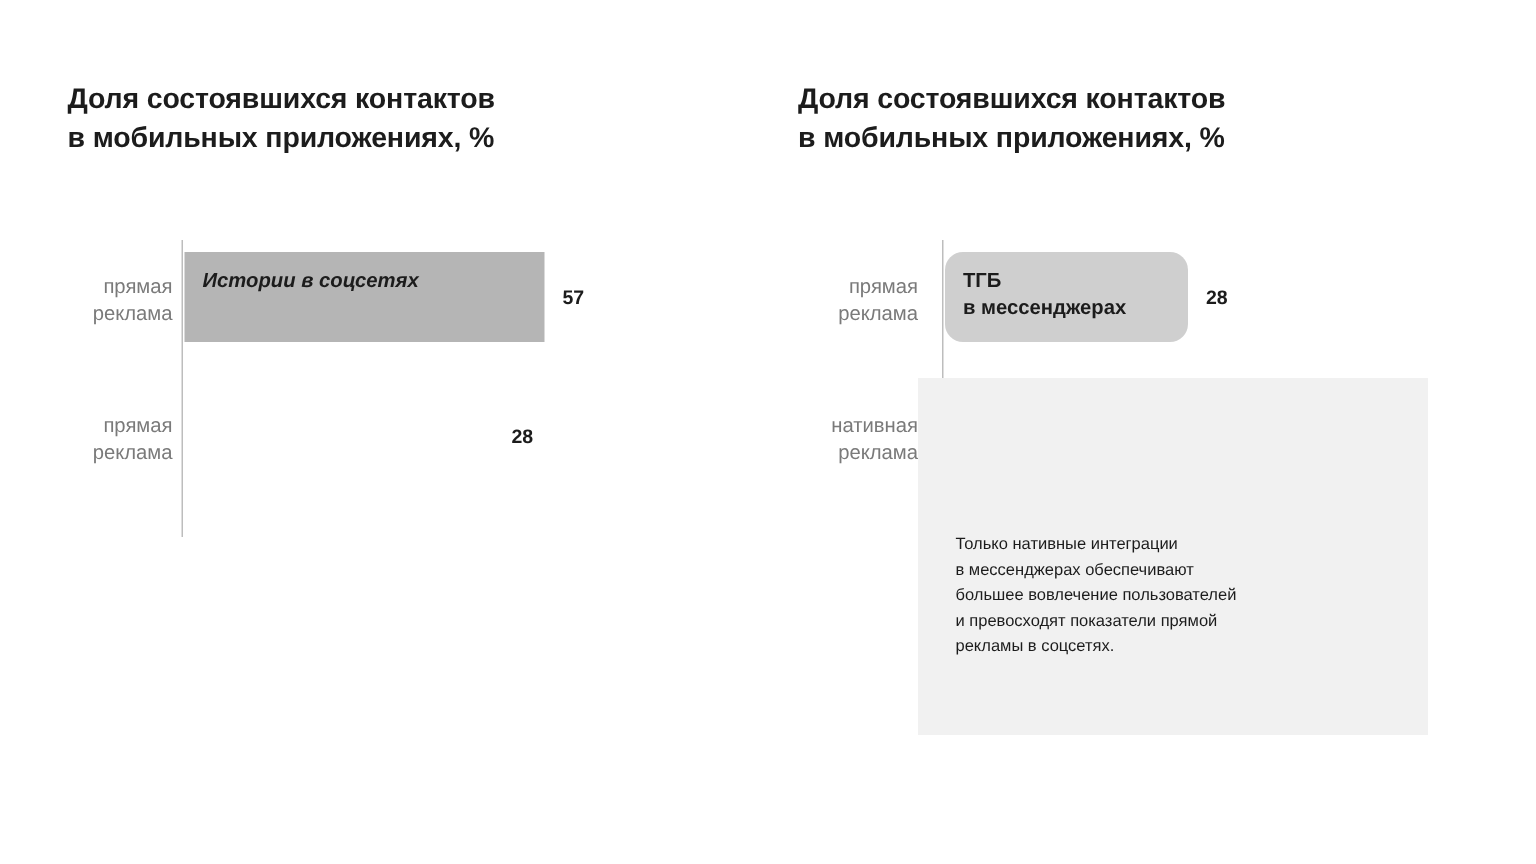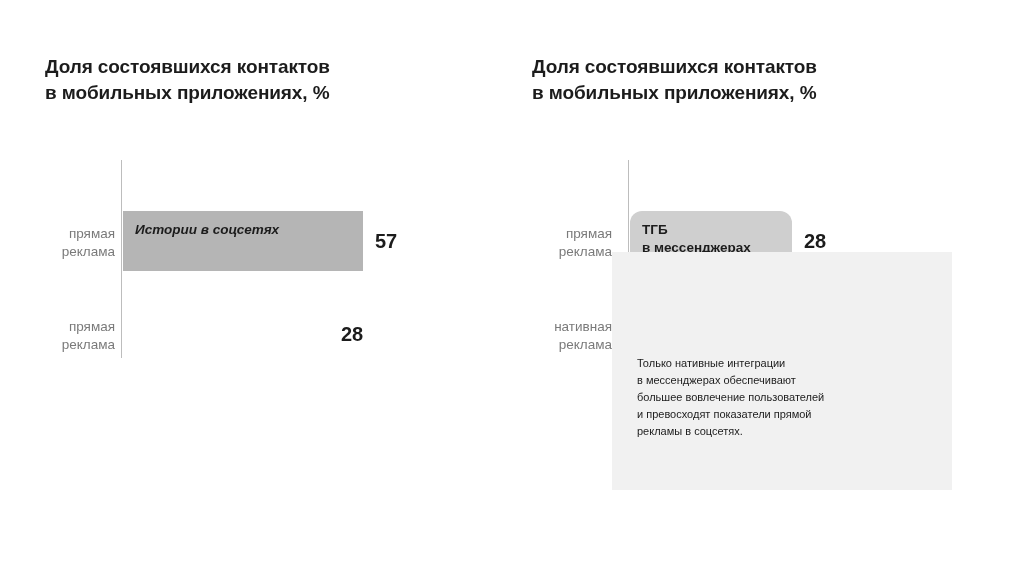--- a/index.html
+++ b/index.html
@@ -47,21 +47,20 @@
     position: absolute;
     top: 0;
     width: 1px;
     background: #bdbdbd;
   }
 
   .bar-row {
     position: absolute;
     left: 0;
     width: 100%;
-    margin-top: 43px;
   }
 
   .cat-label {
     position: absolute;
     right: 0;
     text-align: right;
     font-size: 13.5px;
     line-height: 1.35;
     color: #7a7a7a;
     white-space: pre-line;
@@ -83,21 +82,21 @@
     font-weight: bold;
     line-height: 1.35;
     color: #1c1c1c;
     white-space: pre-line;
   }
 
   .bar-value {
     position: absolute;
     top: 50%;
     transform: translateY(-50%);
-    font-size: 20px;
+    font-size: 13px;
     font-weight: bold;
     color: #1c1c1c;
   }
 
   
   .callout {
     position: absolute;
     left: 612px;
     top: 252px;
     width: 340px;

